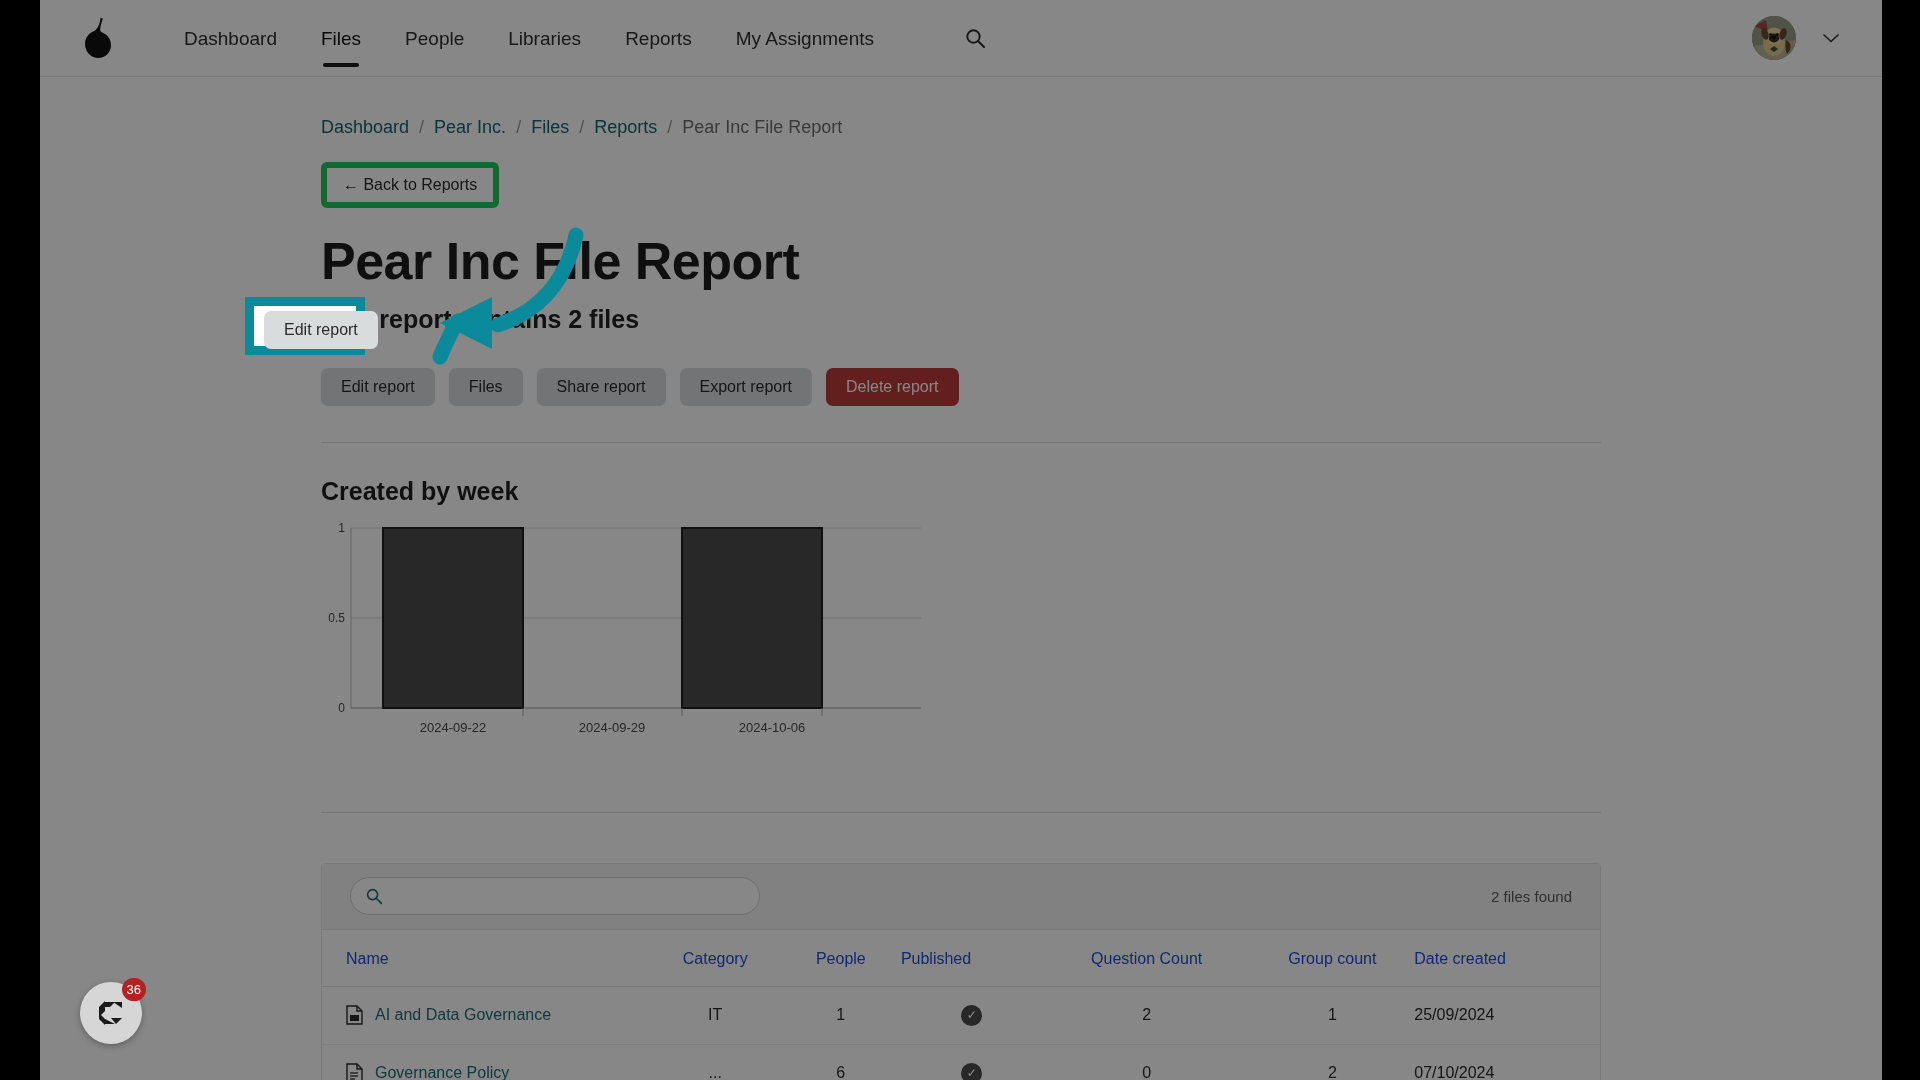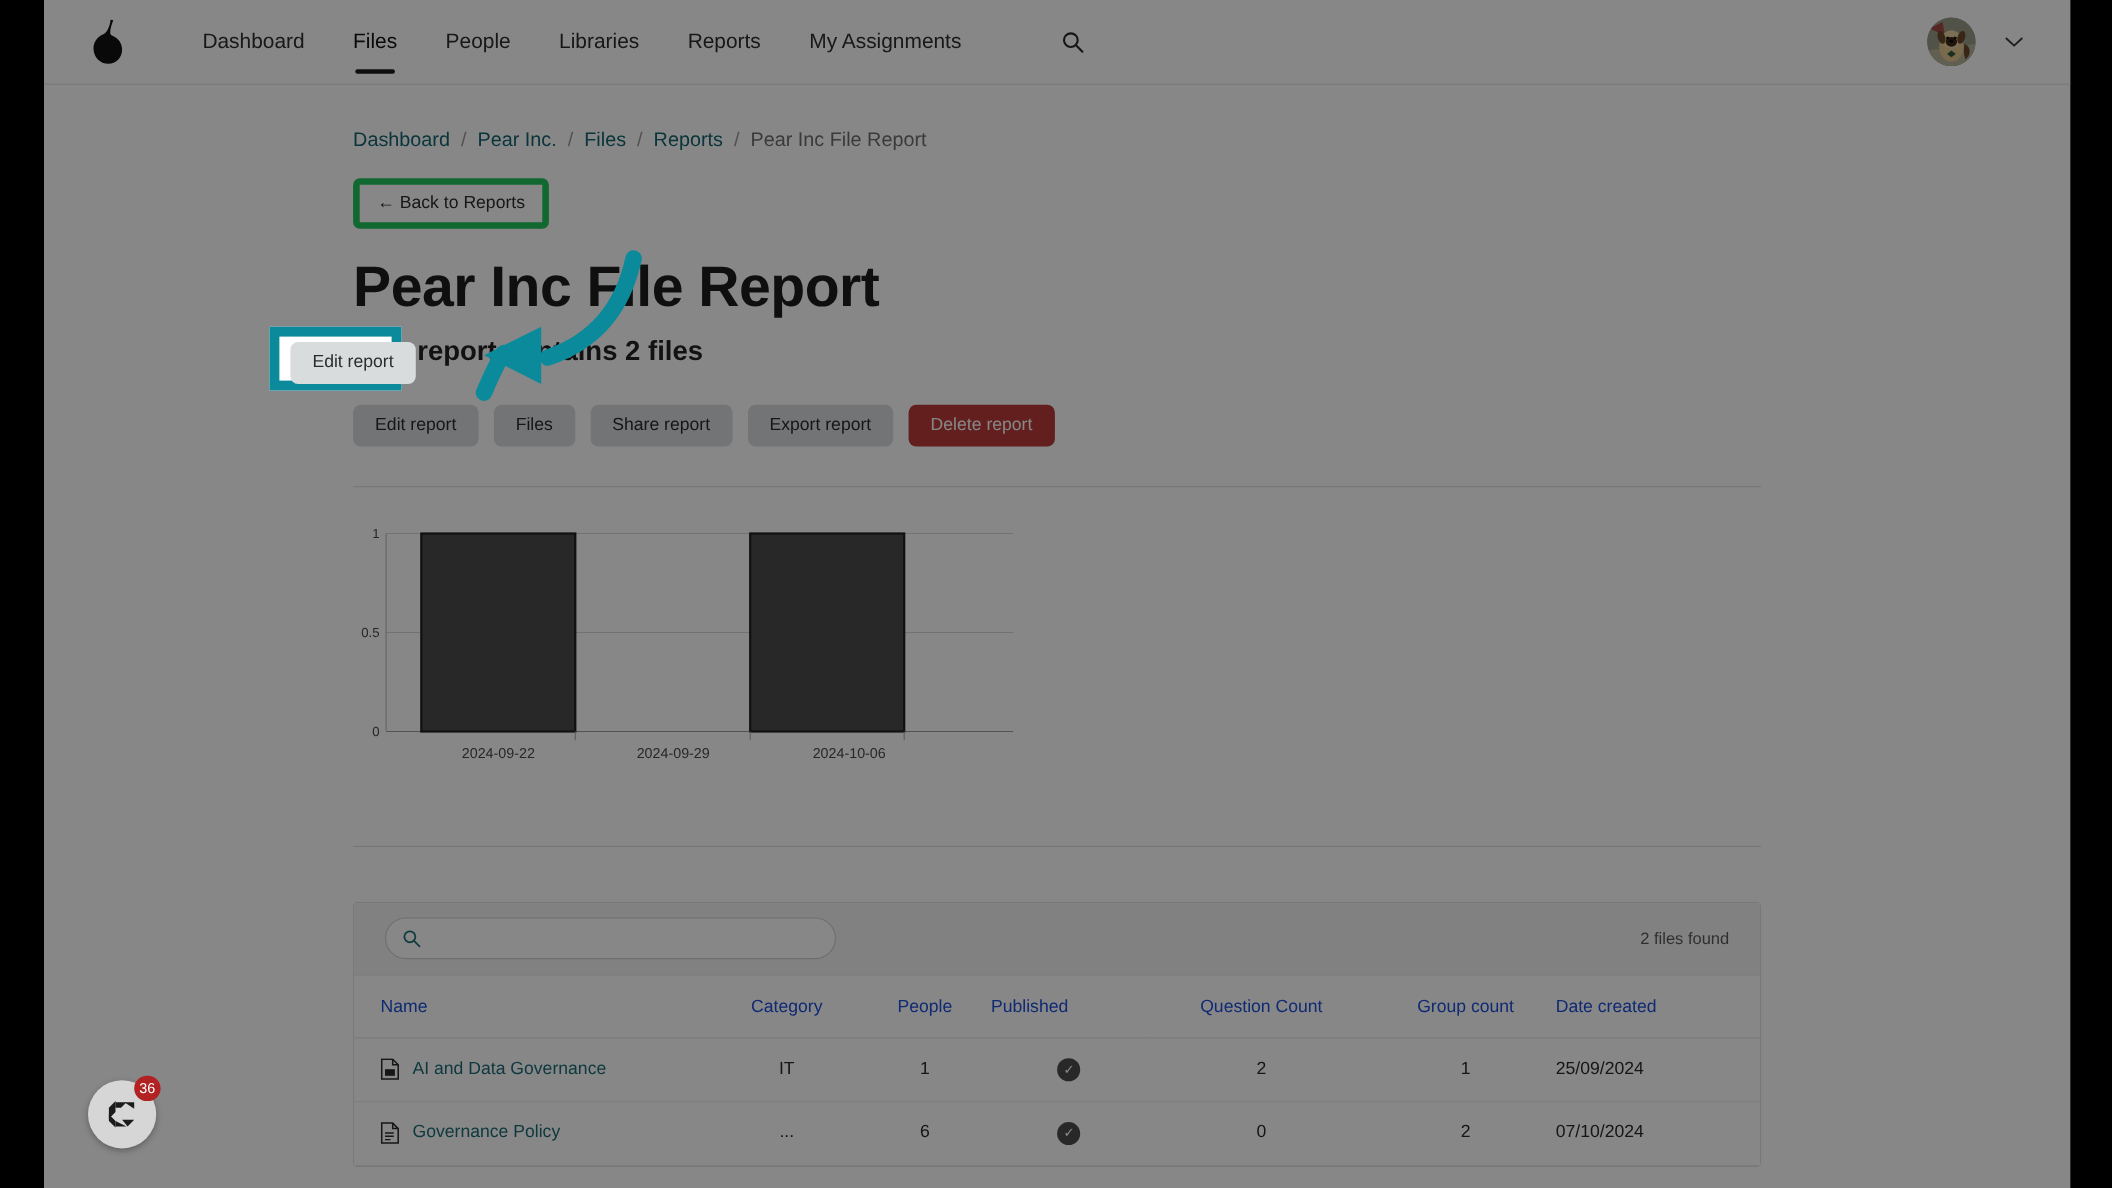--- a/index.html
+++ b/index.html
@@ -417,20 +417,21 @@
           <button class="action-btn">Export report</button>
           <button class="action-btn danger">Delete report</button>
         </div>
 
         <div id="divider-1"></div>
 
         
         <div id="charts">
 
           <div class="chart-panel">
+            <div class="chart-title">Created by week</div>
             <div id="bar-chart-wrap">
               <svg class="bar-svg" width="610" height="230" viewBox="0 0 610 230">
 
                 <line x1="30" y1="8" x2="600" y2="8" stroke="#d8d8d8" stroke-width="1"></line>
                 <line x1="30" y1="98" x2="600" y2="98" stroke="#d8d8d8" stroke-width="1"></line>
                 <line x1="30" y1="188" x2="600" y2="188" stroke="#9d9d9d" stroke-width="1"></line>
 
                 <line x1="30" y1="8" x2="30" y2="188" stroke="#bdbdbd" stroke-width="1"></line>
 
                 <text x="24" y="12" text-anchor="end" font-family="Liberation Sans, sans-serif" font-size="12" fill="#4a4a4a">1</text>

